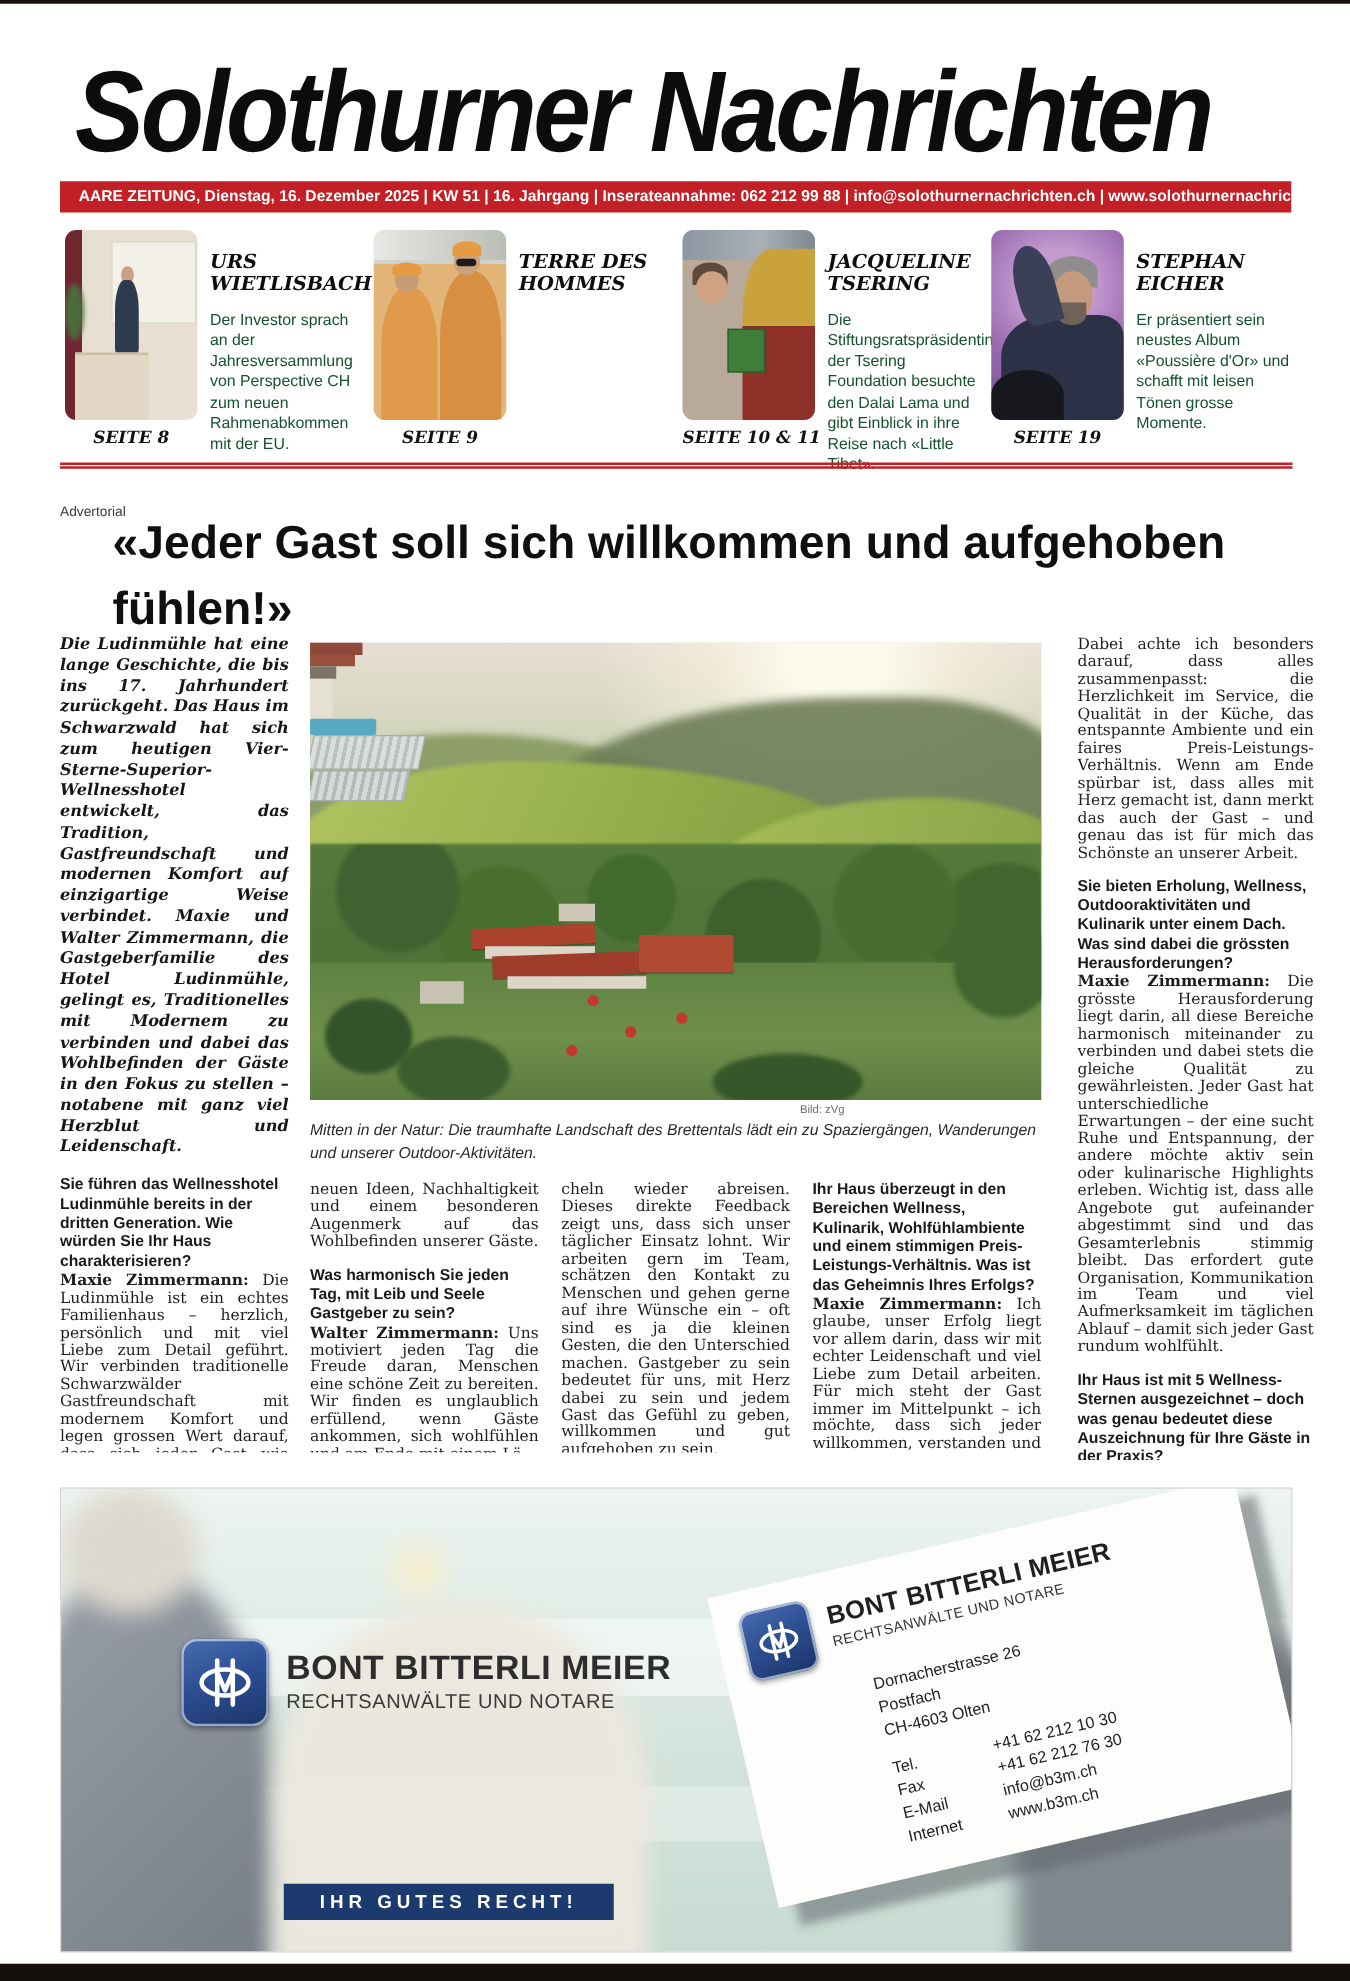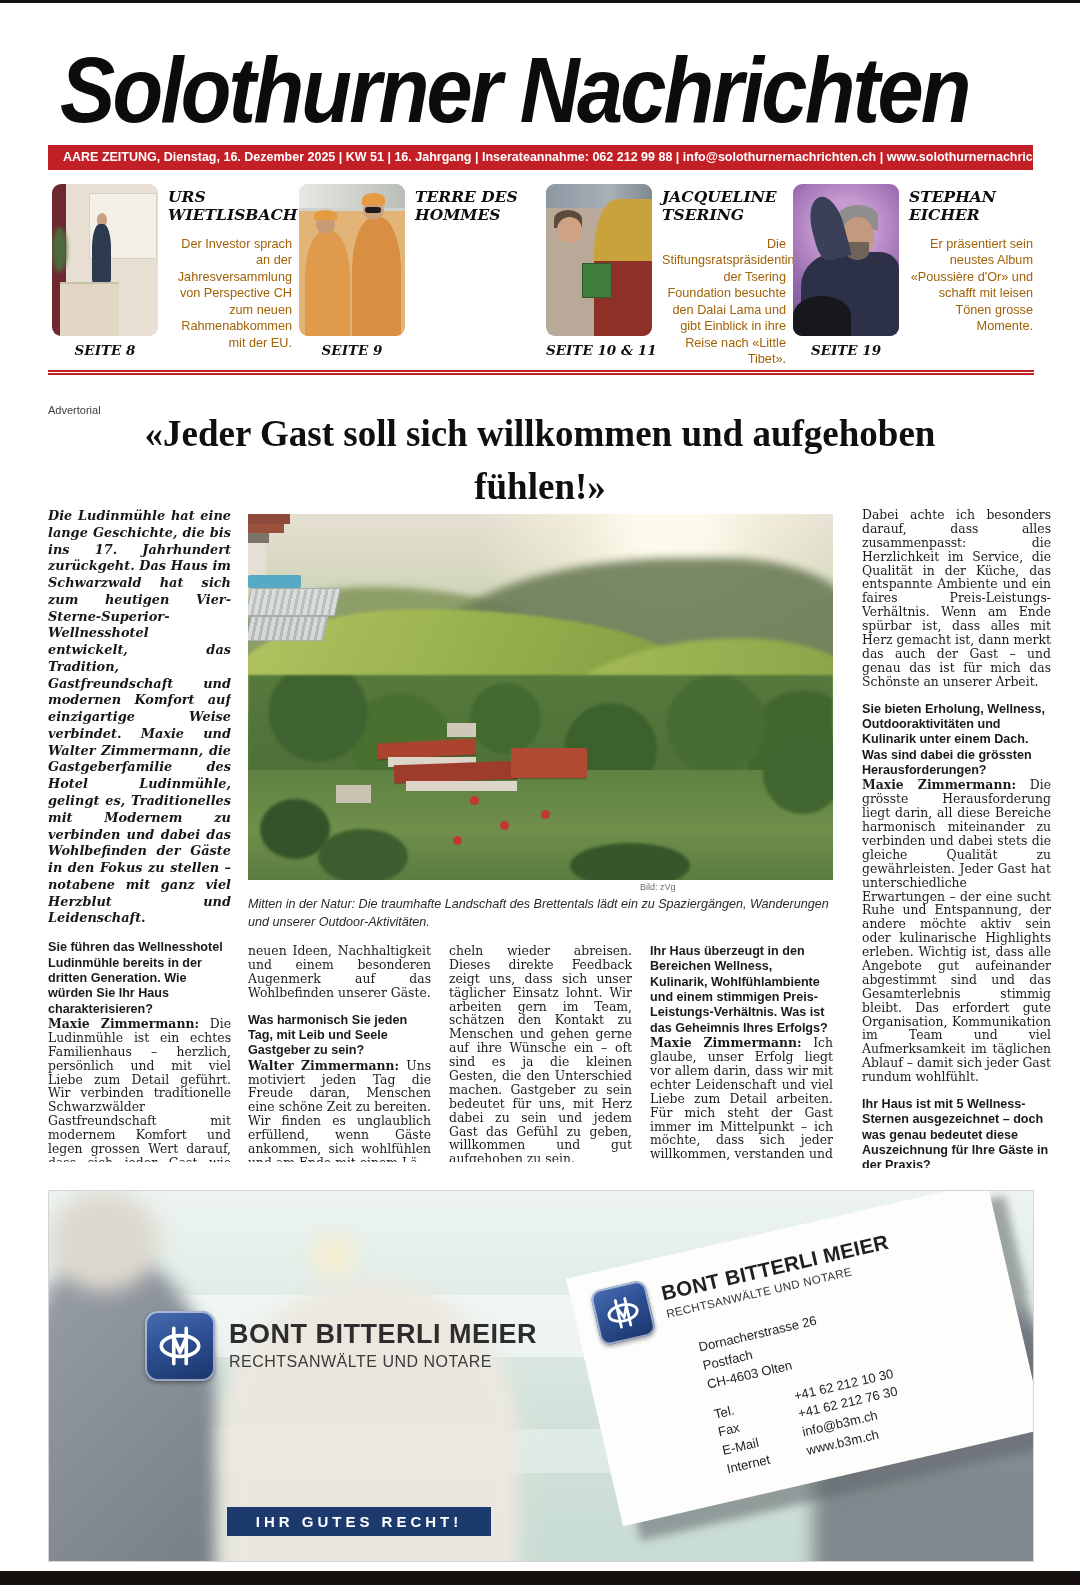--- a/index.html
+++ b/index.html
@@ -13,23 +13,23 @@
   
   .masthead{left:60px;top:44px;width:1000px;height:100px;}
   .masthead h1{margin:0;font-family:"Liberation Sans",sans-serif;font-style:italic;font-weight:700;font-size:92px;line-height:1.0;color:#0c0c0c;letter-spacing:-3px;transform:scaleX(0.9);transform-origin:left top;white-space:nowrap;}
   .dateline{left:48px;top:145px;width:985px;height:25px;background:#c22026;color:#fff;font-size:12.5px;font-weight:700;line-height:25px;padding-left:15px;box-sizing:border-box;white-space:nowrap;overflow:hidden;}
 
   
   .teaser{top:184px;width:240px;height:178px;}
   .t1{left:52px;} .t2{left:299px;} .t3{left:546px;} .t4{left:793px;}
   .t-photo{position:absolute;left:0;top:0;width:106px;height:152px;border-radius:9px;overflow:hidden;background:#ccc;}
   .t-page{position:absolute;left:0;top:158px;width:106px;text-align:center;font-family:"DejaVu Serif",serif;font-style:italic;font-weight:700;font-size:13.5px;color:#111;white-space:nowrap;}
-  .t-text{position:absolute;left:116px;top:4px;width:124px;}
+  .t-text{position:absolute;left:116px;top:16px;width:124px;}
   .t-name{font-family:"DejaVu Serif",serif;font-style:italic;font-weight:700;font-size:15.5px;line-height:1.15;color:#0d0d0d;margin:0 0 12px 0;}
-  .t-body{font-size:12.7px;line-height:1.3;color:#a16207;text-align:right;}
+  .t-body{font-size:12.7px;line-height:1.3;color:#14532d;}
 
   
   .p1{background:linear-gradient(90deg,#6f2730 0 13%,#e7e0d2 13% 100%);}
   .p1 .screen{position:absolute;left:35%;top:6%;width:62%;height:42%;background:#f3f0e7;border:1px solid #d8d2c2;}
   .p1 .man{position:absolute;left:38%;top:26%;width:18%;height:40%;background:#2e3b4e;border-radius:40% 40% 10% 10%;filter:blur(.5px);}
   .p1 .head1{position:absolute;left:42%;top:19%;width:10%;height:9%;background:#c9a184;border-radius:50%;}
   .p1 .podium{position:absolute;left:8%;bottom:0;width:55%;height:34%;background:#e2d7c4;border-top:2px solid #cbbfa8;}
   .p1 .plant{position:absolute;left:0;top:28%;width:14%;height:30%;background:#4c6b3c;border-radius:50%;filter:blur(2px);}
   .p2{background:linear-gradient(180deg,#cfd3cc 0 18%,#e2b477 18% 100%);}
   .p2 .roof{position:absolute;left:0;top:0;width:100%;height:16%;background:linear-gradient(90deg,#e8e8e4,#b9beb6);}
@@ -51,21 +51,21 @@
   .p4 .arm{position:absolute;left:18%;top:8%;width:30%;height:42%;background:#3a4058;border-radius:50% 50% 0 30%;transform:rotate(-15deg);}
   .p4 .face{position:absolute;left:46%;top:22%;width:30%;height:26%;background:#c49a7e;border-radius:48%;}
   .p4 .hair{position:absolute;left:42%;top:14%;width:38%;height:16%;background:#8f8e8c;border-radius:50% 50% 0 0;}
   .p4 .beard{position:absolute;left:50%;top:38%;width:22%;height:12%;background:#6e6259;border-radius:0 0 45% 45%;}
   .p4 .guitar{position:absolute;left:0;bottom:0;width:55%;height:26%;background:#17181d;border-radius:50% 50% 0 0;}
 
   .red-sep{left:48px;top:370px;width:986px;height:5px;border-top:2px solid #c22026;border-bottom:2px solid #c22026;box-sizing:border-box;}
 
   
   .advertorial{left:48px;top:404px;font-size:11px;color:#3c3c3c;}
-  .headline{left:90px;top:408px;width:900px;text-align:center;font-family:Liberation Serif, serif;font-weight:700;font-size:37px;line-height:1.42;color:#0f0f0f;}
+  .headline{left:90px;top:408px;width:900px;font-family:Liberation Sans, sans-serif;font-weight:700;font-size:37px;line-height:1.42;color:#0f0f0f;}
   .col{font-family:"DejaVu Serif",serif;font-size:12.4px;line-height:1.12;text-align:justify;overflow:hidden;}
   .col p{margin:0;}
   .col .qa-gap{height:13px;}
   .q{font-family:"Liberation Sans",sans-serif;font-weight:700;font-size:12.6px;line-height:1.22;color:#1a1a1a;text-align:left;}
   .speaker{font-weight:700;}
   .col1{left:48px;top:508px;width:183px;height:654px;}
   .intro{font-style:italic;font-weight:700;font-size:12.9px;line-height:1.3;color:#161616;}
   .col2{left:248px;top:944px;width:183px;height:218px;}
   .col3{left:449px;top:944px;width:183px;height:218px;}
   .col4{left:650px;top:944px;width:183px;height:218px;}

